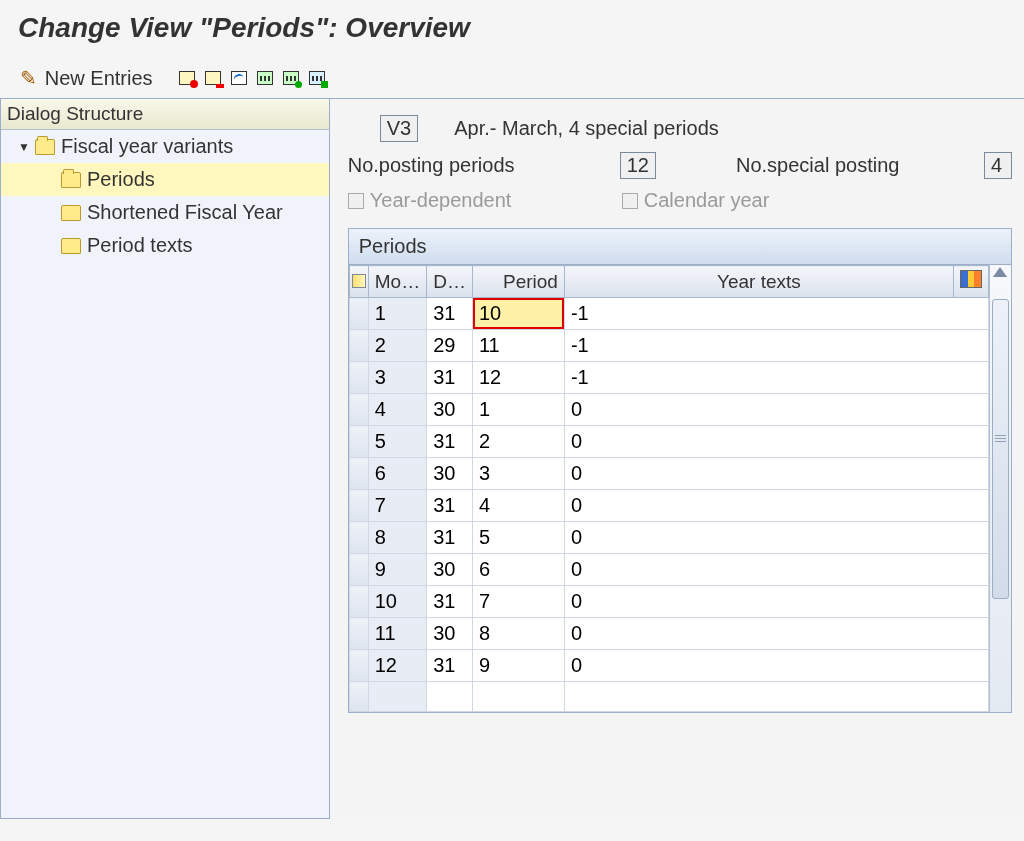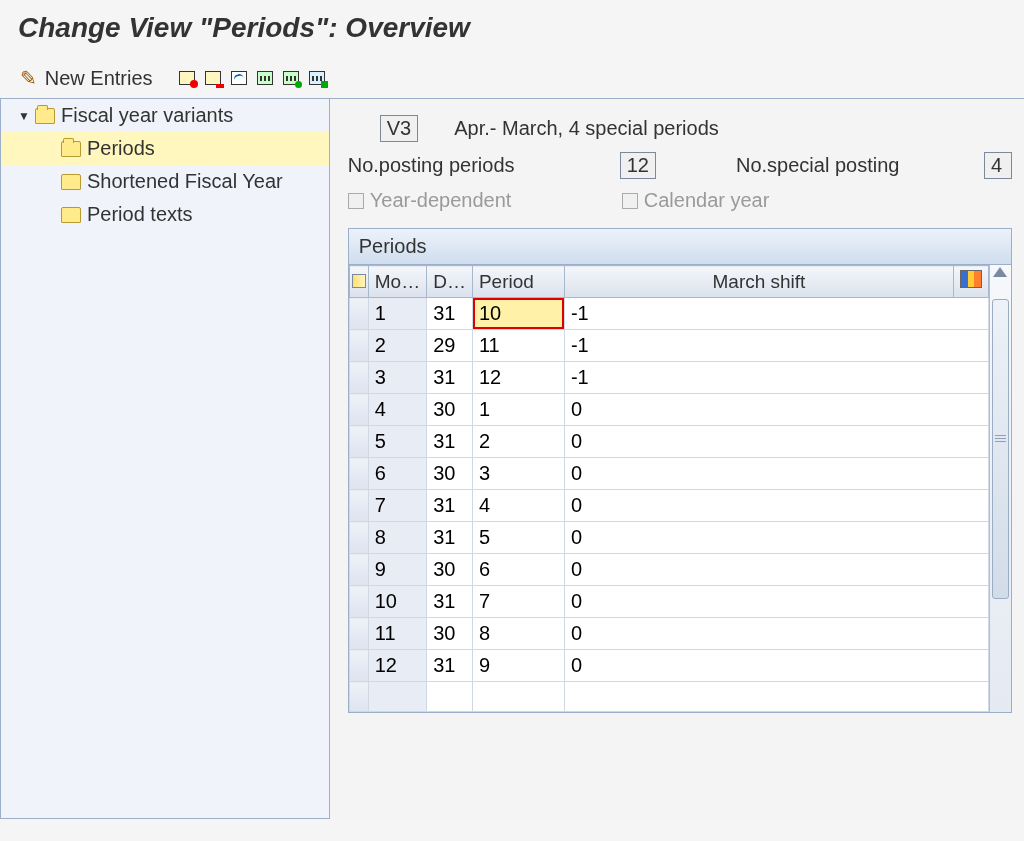--- a/index.html
+++ b/index.html
@@ -36,21 +36,21 @@
   .field-row { display: flex; align-items: center; font-size: 20px; color: #333; margin-bottom: 10px; }
   .field-row.disabled { color: #9a9a9a; }
   .field-label { width: 228px; }
   .field-box { display: inline-block; border: 1px solid #7a8a9a; background: #f0f0f0; padding: 1px 6px; min-width: 28px; text-align: left; margin-left: 32px; }
   .chk { width: 16px; height: 16px; border: 1px solid #aaa; background: #f0f0f0; margin-right: 6px; display:inline-block; }
 
   .table-wrap { margin-top: 16px; border: 1px solid #9bb0c8; }
   .table-title { padding: 6px 10px; font-size: 20px; color: #333; background: linear-gradient(to bottom,#ecf2fb,#d0ddee); border-bottom: 1px solid #9bb0c8; }
   .table-area { display: flex; background: #d8e0ec; }
   .tbl { flex: 1; border-collapse: collapse; background: #fff; }
-  .tbl th { font-size: 19px; font-weight: normal; color: #333; text-align: left; padding: 4px 6px; border: 1px solid #a8b8cc; background: linear-gradient(to bottom,#f4f6fa,#dbe2ed); }
+  .tbl th { font-size: 19px; font-weight: normal; color: #333; text-align: right; padding: 4px 6px; border: 1px solid #a8b8cc; background: linear-gradient(to bottom,#f4f6fa,#dbe2ed); }
   .tbl td { font-size: 20px; padding: 4px 6px; border: 1px solid #d0d8e4; height: 30px; background: #fff; }
   .tbl td.rowhdr { background: linear-gradient(to bottom,#eef2f8,#dde4ef); width: 18px; padding:0; }
   .tbl th.rowhdr { width: 18px; padding:2px; }
   .tbl td.mo { background: #e8ecf4; width: 50px; }
   .tbl td.da { background: #fff; width: 44px; }
   .tbl td.pe { background: #fff; width: 92px; }
   .tbl td.ys { background: #fff; }
   .tbl td.selected { background: #fff2a8; box-shadow: inset 0 0 0 2px #e00000; }
   .corner-icon { width: 14px; height: 14px; display:inline-block; border:1px solid #7a8a9a; background:linear-gradient(to right,#ffe070,#fff6c0); }
   .col-icon { width: 22px; height: 18px; display: inline-block; background: linear-gradient(to right,#3a6fd0 33%, #ffcc33 33% 66%, #ff7f2a 66%); border: 1px solid #666; }
@@ -86,20 +86,21 @@
       <span class="icon-box green barg bars"></span>
     </span>
   <span class="tb-icon">
       <span class="icon-box bars barb" style="background:#d8f0ff"></span>
     </span>
 </div>
 
 <div class="content">
 
   <div class="tree-panel">
+    <div class="tree-header">Dialog Structure</div>
     <div class="tree-body">
       <div class="tree-node tree-root">
         <span class="expander">▼</span>
         <span class="folder open"></span>
         <span>Fiscal year variants</span>
       </div>
       <div id="tree-children">
           <div class="tree-node tree-indent-1 selected">
             <span class="folder open"></span>
             <span>Periods</span>
@@ -141,21 +142,21 @@
     <div class="table-wrap">
       <div class="table-title">Periods</div>
       <div class="table-area">
         <table class="tbl">
           <thead>
             <tr>
               <th class="rowhdr"><span class="corner-icon"></span></th>
               <th style="width:54px">Mo…</th>
               <th style="width:44px">D…</th>
               <th style="width:92px">Period</th>
-              <th style="text-align:center">March shift</th>
+              <th style="text-align:center">Year texts</th>
               <th style="width:28px;text-align:center"><span class="col-icon"></span></th>
             </tr>
           </thead>
           <tbody id="table-rows">
               <tr>
                 <td class="rowhdr"></td>
                 <td class="mo">1</td>
                 <td class="da">31</td>
                 <td class="pe selected">10</td>
                 <td class="ys" colspan="2">-1</td>

